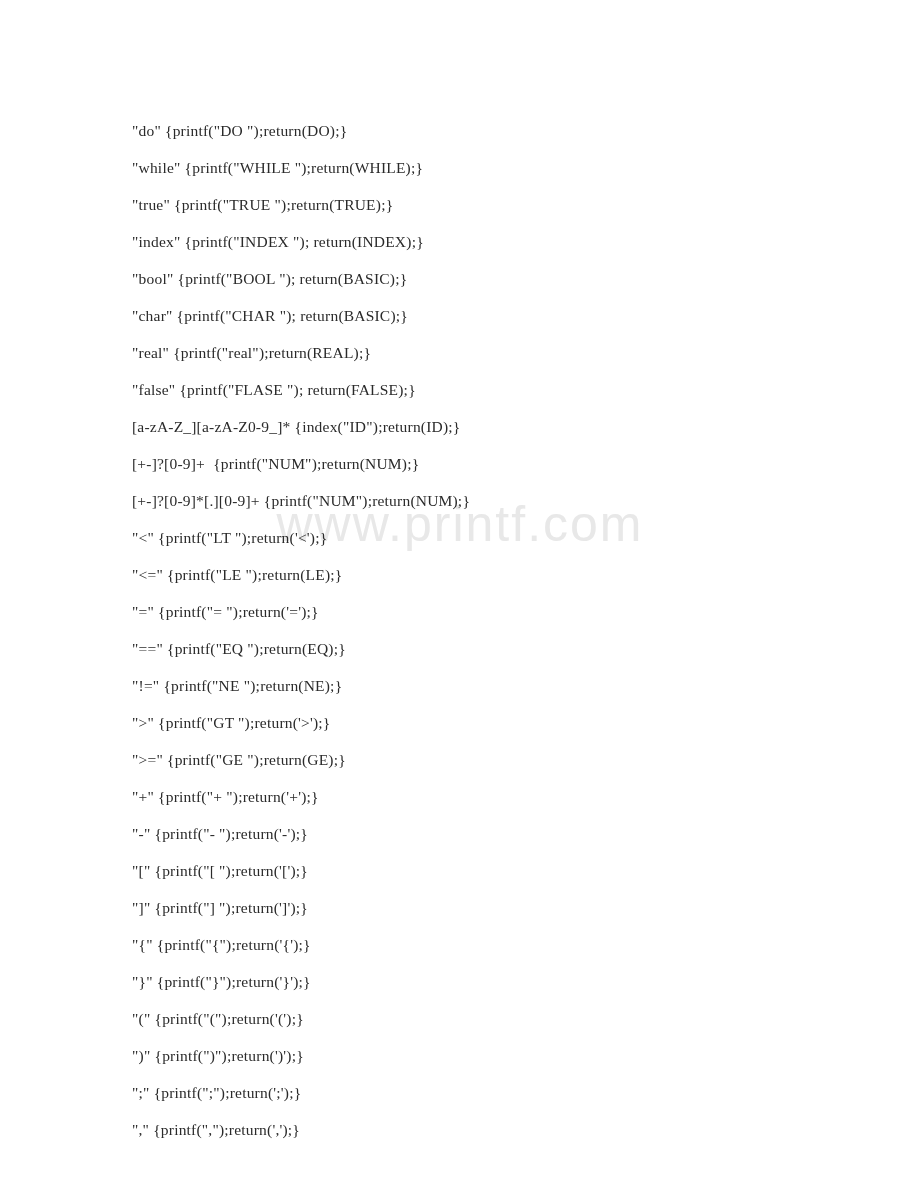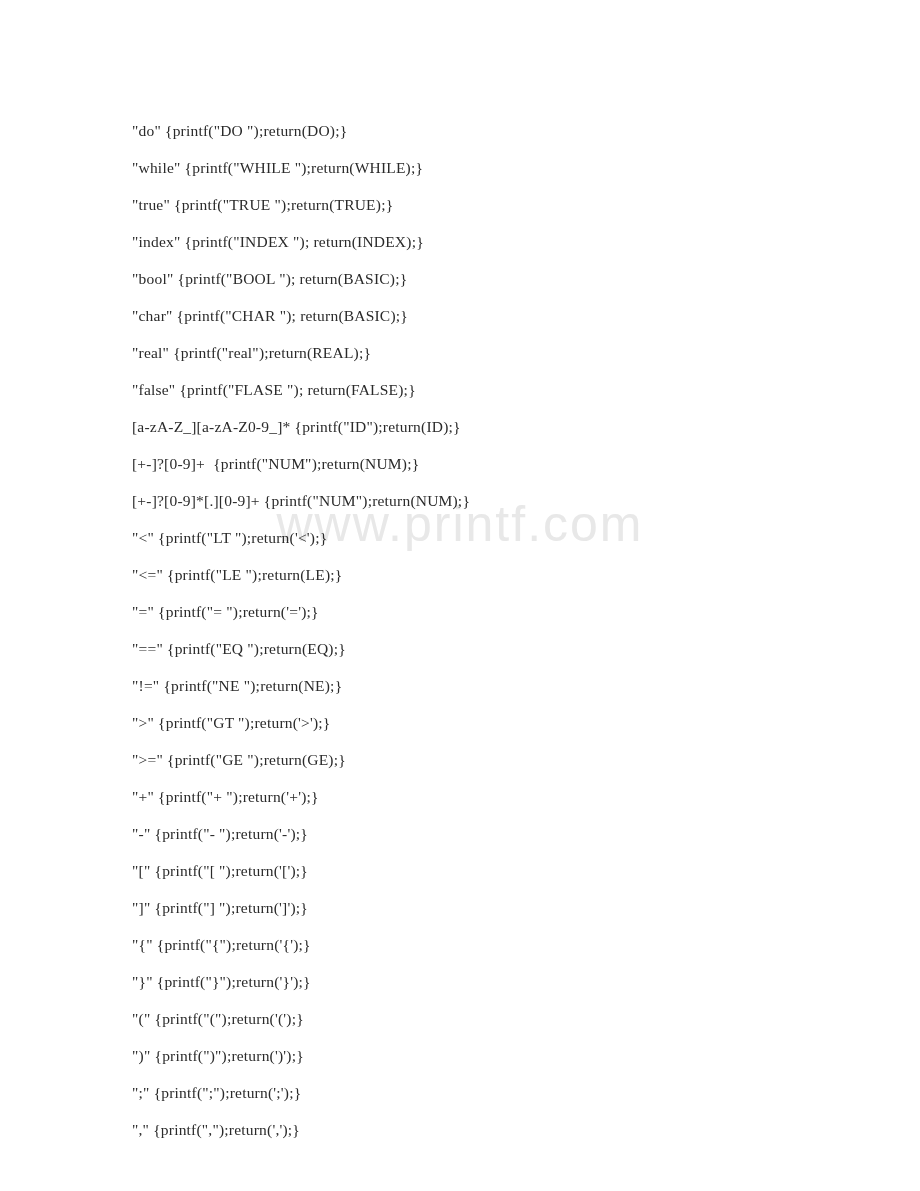--- a/index.html
+++ b/index.html
@@ -49,21 +49,21 @@
 
 <div class="content">
   <div class="line">"do" {printf("DO ");return(DO);}</div>
   <div class="line">"while" {printf("WHILE ");return(WHILE);}</div>
   <div class="line">"true" {printf("TRUE ");return(TRUE);}</div>
   <div class="line">"index" {printf("INDEX "); return(INDEX);}</div>
   <div class="line">"bool" {printf("BOOL "); return(BASIC);}</div>
   <div class="line">"char" {printf("CHAR "); return(BASIC);}</div>
   <div class="line">"real" {printf("real");return(REAL);}</div>
   <div class="line">"false" {printf("FLASE "); return(FALSE);}</div>
-  <div class="line">[a-zA-Z_][a-zA-Z0-9_]* {printf("ID");return(ID);}</div>
+  <div class="line">[a-zA-Z_][a-zA-Z0-9_]* {index("ID");return(ID);}</div>
   <div class="line">[+-]?[0-9]+  {printf("NUM");return(NUM);}</div>
   <div class="line">[+-]?[0-9]*[.][0-9]+ {printf("NUM");return(NUM);}</div>
   <div class="line">"&lt;" {printf("LT ");return('&lt;');}</div>
   <div class="line">"&lt;=" {printf("LE ");return(LE);}</div>
   <div class="line">"=" {printf("= ");return('=');}</div>
   <div class="line">"==" {printf("EQ ");return(EQ);}</div>
   <div class="line">"!=" {printf("NE ");return(NE);}</div>
   <div class="line">"&gt;" {printf("GT ");return('&gt;');}</div>
   <div class="line">"&gt;=" {printf("GE ");return(GE);}</div>
   <div class="line">"+" {printf("+ ");return('+');}</div>

